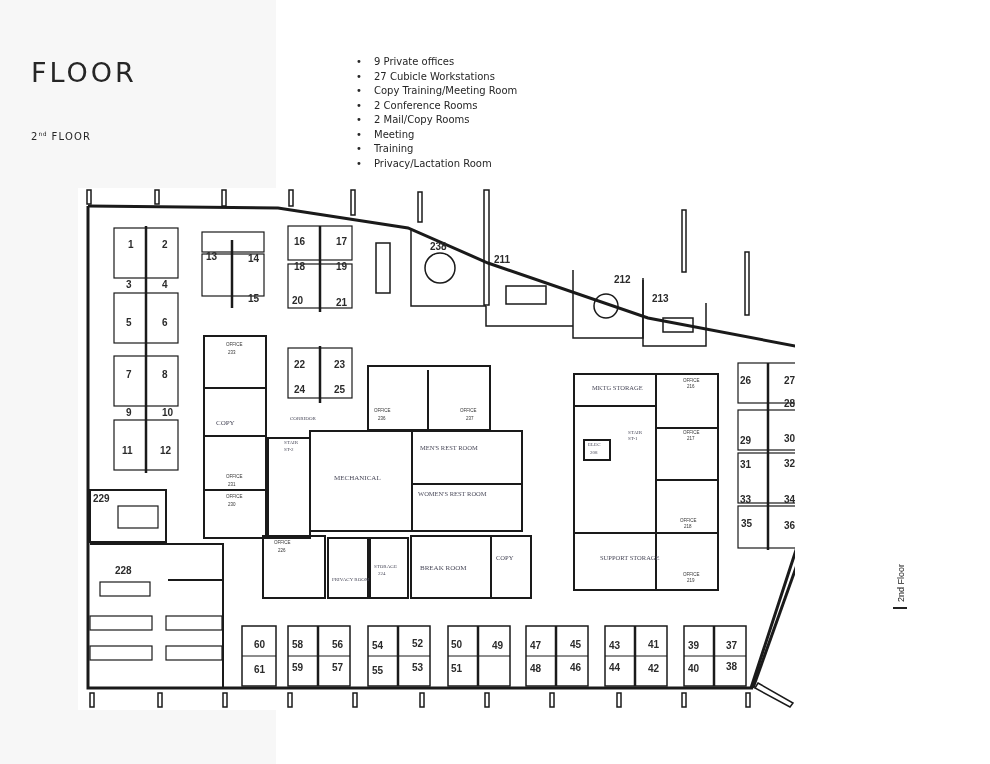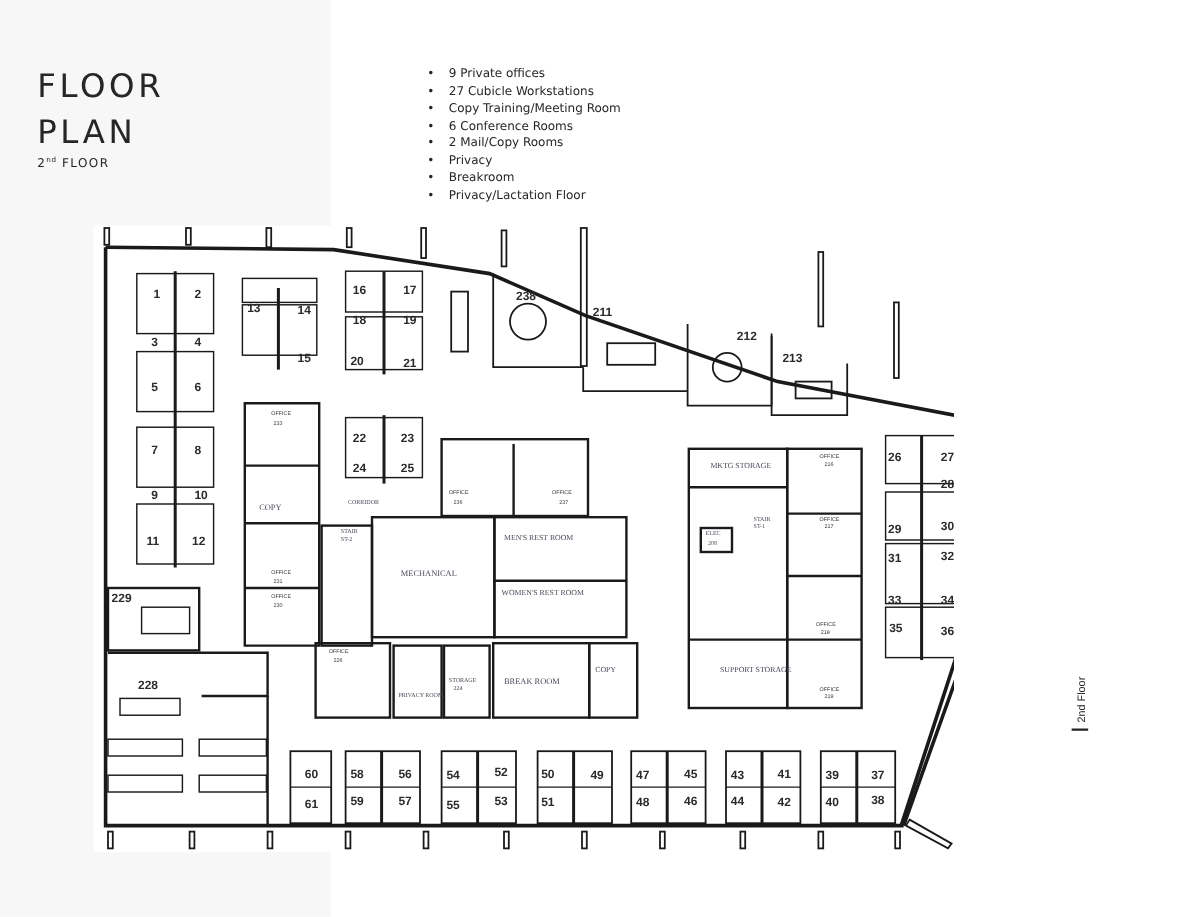--- a/index.html
+++ b/index.html
@@ -18,36 +18,35 @@
   .sm{font-family:"Liberation Sans",sans-serif;fill:#333;}
   .side-note{position:absolute;left:893px;top:560px;width:14px;height:70px;}
 </style>
 </head>
 <body>
 
 <div class="side-panel"></div>
 
 <div class="title">
   <div>FLOOR</div>
-  <div>PLAN</div>
 </div>
 <div class="subtitle">
   <span>2</span><sup>nd</sup>
   <span>FLOOR</span>
 </div>
 
 <ul class="features">
   <li><span class="bullet">•</span><span>9 Private offices</span></li>
   <li><span class="bullet">•</span><span>27 Cubicle Workstations</span></li>
   <li><span class="bullet">•</span><span>Copy Training/Meeting Room</span></li>
-  <li><span class="bullet">•</span><span>6 Conference Rooms</span></li>
+  <li><span class="bullet">•</span><span>2 Conference Rooms</span></li>
   <li><span class="bullet">•</span><span>2 Mail/Copy Rooms</span></li>
-  <li><span class="bullet">•</span><span>Privacy</span></li>
-  <li><span class="bullet">•</span><span>Breakroom</span></li>
-  <li><span class="bullet">•</span><span>Privacy/Lactation Floor</span></li>
+  <li><span class="bullet">•</span><span>Meeting</span></li>
+  <li><span class="bullet">•</span><span>Training</span></li>
+  <li><span class="bullet">•</span><span>Privacy/Lactation Room</span></li>
 </ul>
 
 <div class="plan">
 <svg width="717" height="522" viewBox="0 0 717 522" xmlns="http://www.w3.org/2000/svg">
   <g fill="none" stroke="#1a1a1a">
 
     <path d="M10 18 L200 20 L330 40 L410 75 L570 130 L780 170" stroke-width="3"></path>
     <path d="M10 18 L10 500 L675 500" stroke-width="3"></path>
     <path d="M790 178 L780 178 L675 500" stroke-width="3" transform="translate(-2,0)"></path>
 

